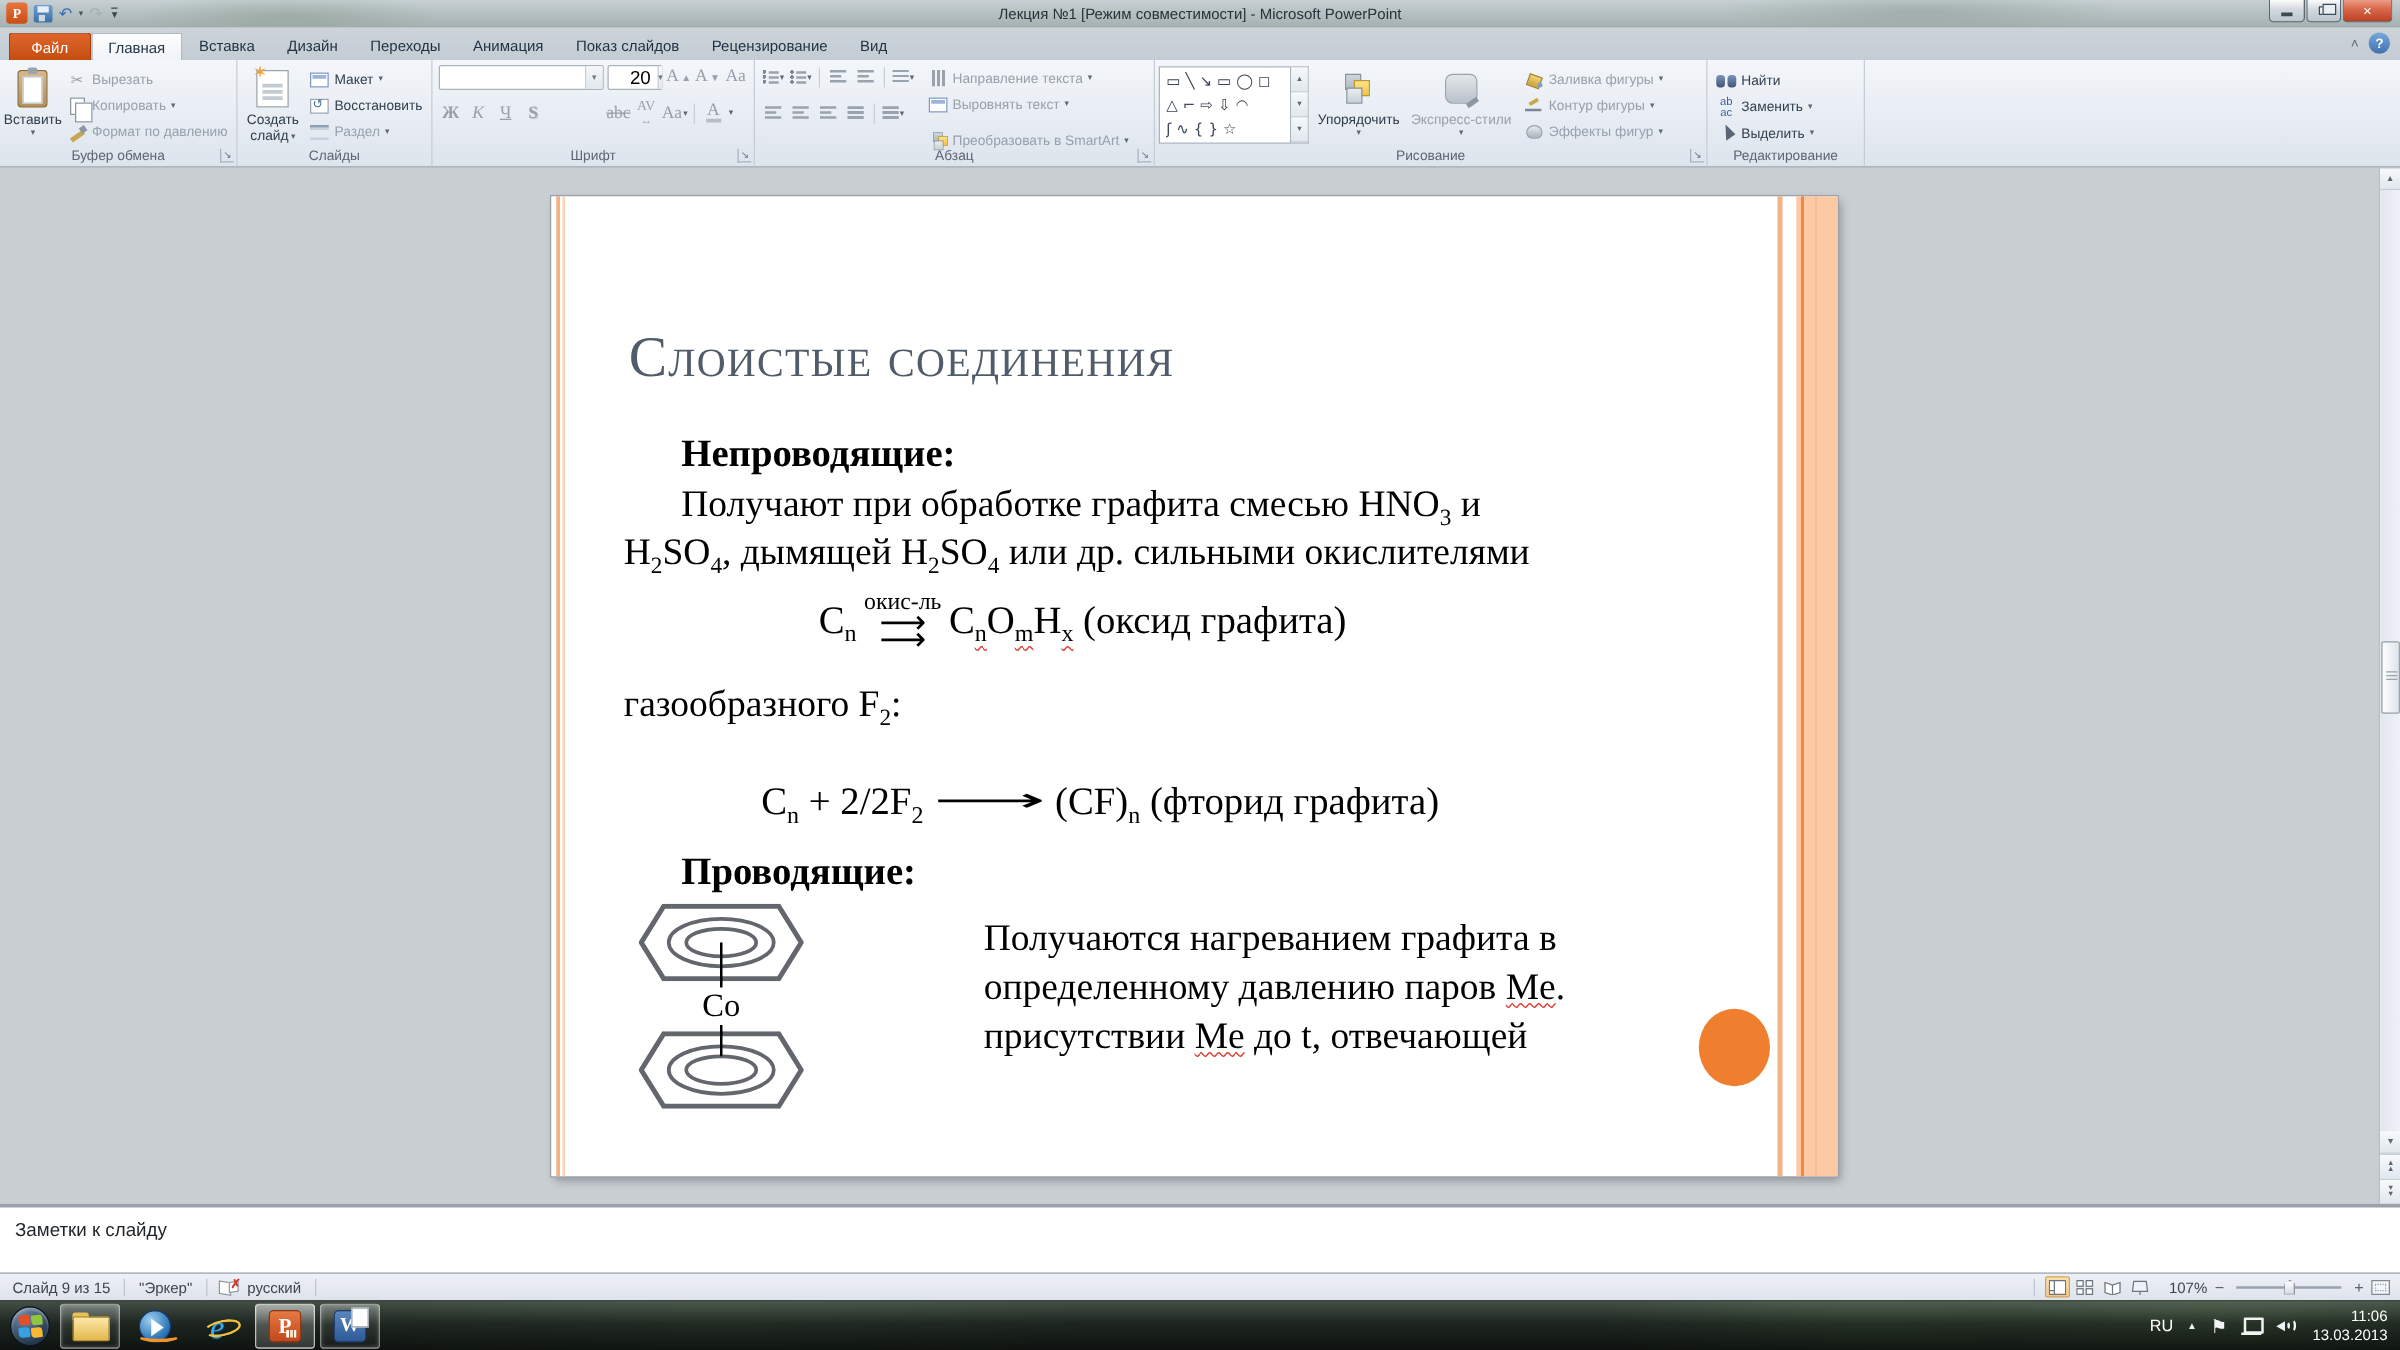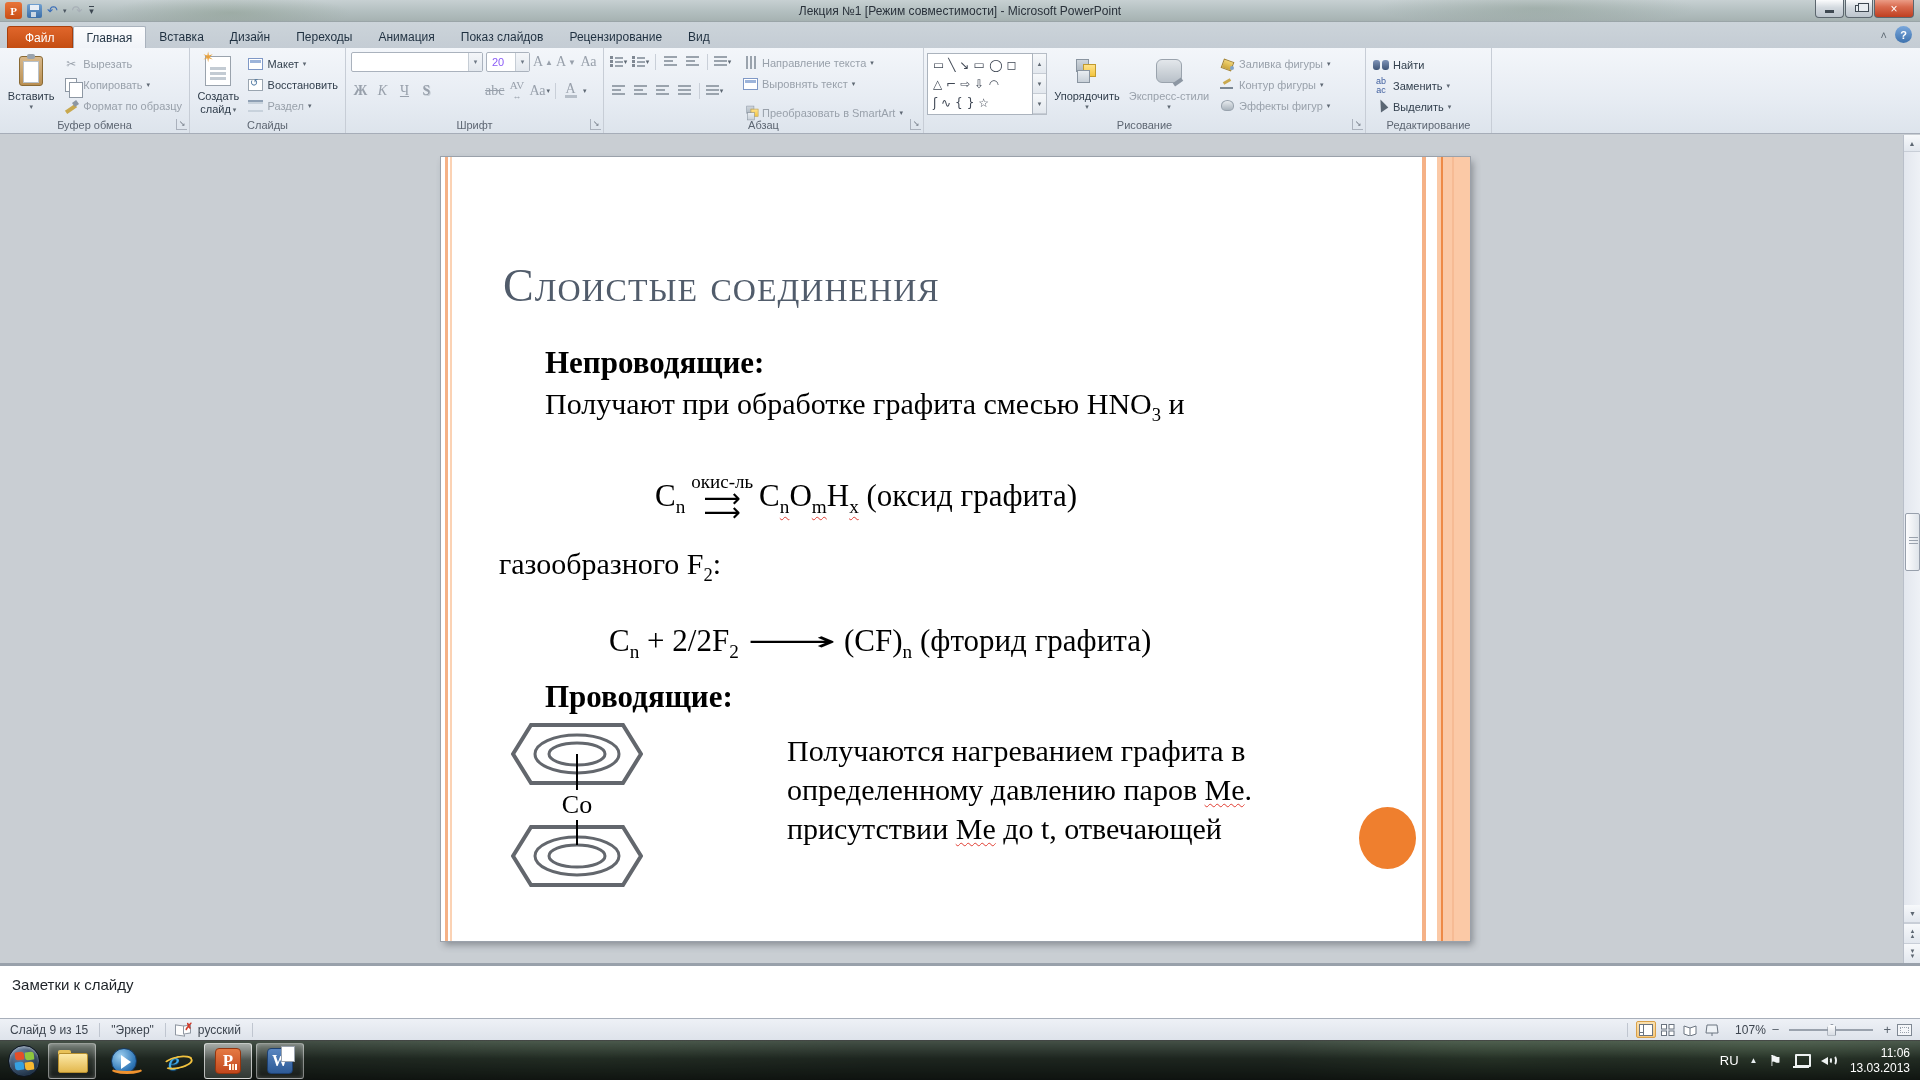--- a/index.html
+++ b/index.html
@@ -75,21 +75,21 @@
   .ic-newslide { width:26px; height:30px; background:#fff; border:1px solid #9aa3ad; position:relative; }
   .ic-newslide::before { content:"✶"; position:absolute; left:-4px; top:-6px; color:#e8a13c; font-size:14px; }
   .ic-newslide::after { content:""; position:absolute; left:4px; bottom:5px; right:4px; height:3px; background:#c3cbd3; box-shadow:0 -5px 0 #c3cbd3, 0 -10px 0 #c3cbd3; }
   .ic-layout { width:15px; height:12px; border:1px solid #7f98c6; background:#fff; position:relative; }
   .ic-layout::before { content:""; position:absolute; left:1px; top:1px; right:1px; height:3px; background:#9db4da; }
   .ic-reset { width:15px; height:12px; border:1px solid #9aa5b0; background:#fff; position:relative; }
   .ic-reset::before { content:"↺"; position:absolute; left:1px; top:-3px; font-size:10px; color:#4c759e; }
   .ic-section { width:15px; height:12px; background:linear-gradient(#c8d2dc 0 2px, transparent 2px 4px) repeat-y; border-top:2px solid #8fa0b4; border-bottom:2px solid #c8d2dc; }
 
   .combo { height:20px; border:1px solid #aab2bd; background:#fff; display:flex; align-items:center; border-radius:2px; }
-  .cval { padding:0 5px; font-size:11px; color:#8b5cf6; flex:1; }
+  .cval { padding:0 5px; font-size:15px; color:#000000; flex:1;margin-left:12px; }
   .cdrop { width:14px; height:100%; border-left:1px solid #c6cdd5; background:linear-gradient(#f4f6f9,#e3e8ee);
     display:flex; align-items:center; justify-content:center; font-size:7px; color:#6e7885; }
   .frow { display:flex; align-items:center; gap:3px; padding:2px 2px; }
   .fbtn { min-width:19px; height:19px; display:flex; align-items:center; justify-content:center;
     font-family:"Liberation Serif",serif; font-size:14px; color:#98a0ab; gap:1px; }
   .fbtn .sup { font-size:8px; margin-left:1px; }
   .fsep { width:1px; height:16px; background:#c9cfd8; margin:0 2px; }
   .u { text-decoration:underline; } .i { font-style:italic; } .b { font-weight:bold; }
   .strike { text-decoration:line-through;margin-left:46px; }
   .colorbar { display:flex; flex-direction:column; align-items:center; line-height:11px; }
@@ -304,21 +304,21 @@
             <span class="micon">
                 <span class="ic-copy"></span>
               </span>
             <span>Копировать</span>
             <span class="car">▾</span>
           </div>
           <div class="sbtn dis">
             <span class="micon">
                 <span class="ic-brush"></span>
               </span>
-            <span>Формат по образцу</span>
+            <span>Формат по давлению</span>
           </div>
         </div>
       </div>
       <div class="glabel">Буфер обмена</div>
       <div class="launcher">↘</div>
     </div>
 
     <div class="rgroup" style="width:156px;">
       <div class="grow-h">
         <div class="bigbtn" style="width:56px;">
@@ -578,20 +578,21 @@
       <div class="stripe sr1"></div>
       <div class="stripe srband"></div>
       <div class="orange-dot"></div>
 
       <div class="s-title">Слоистые соединения</div>
 
       <div class="s-h" style="top:188px;">Непроводящие:</div>
 
       <div class="s-p" style="top:228px;width:930px;">
         <div class="ind"><span>Получают при обработке графита смесью HNO</span><sub>3</sub><span> и</span></div>
+        <div><span>H</span><sub>2</sub><span>SO</span><sub>4</sub><span>, дымящей H</span><sub>2</sub><span>SO</span><sub>4</sub><span>  или др. сильными окислителями</span></div>
       </div>
 
       <div class="formula" style="left:214px;top:316px;">
         <span><span>C</span><sub>n</sub></span>
         <span class="rxn">
           <span class="rxn-label">окис-ль</span>
           <span class="rxn-arrows">
             <span>⟶</span>
             <span>⟶</span>
           </span>

